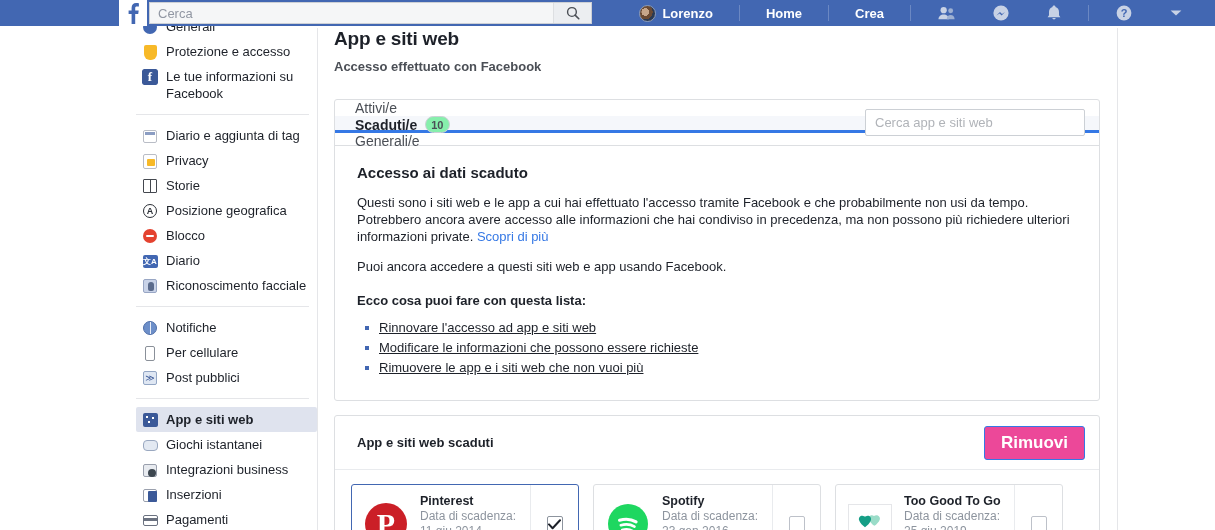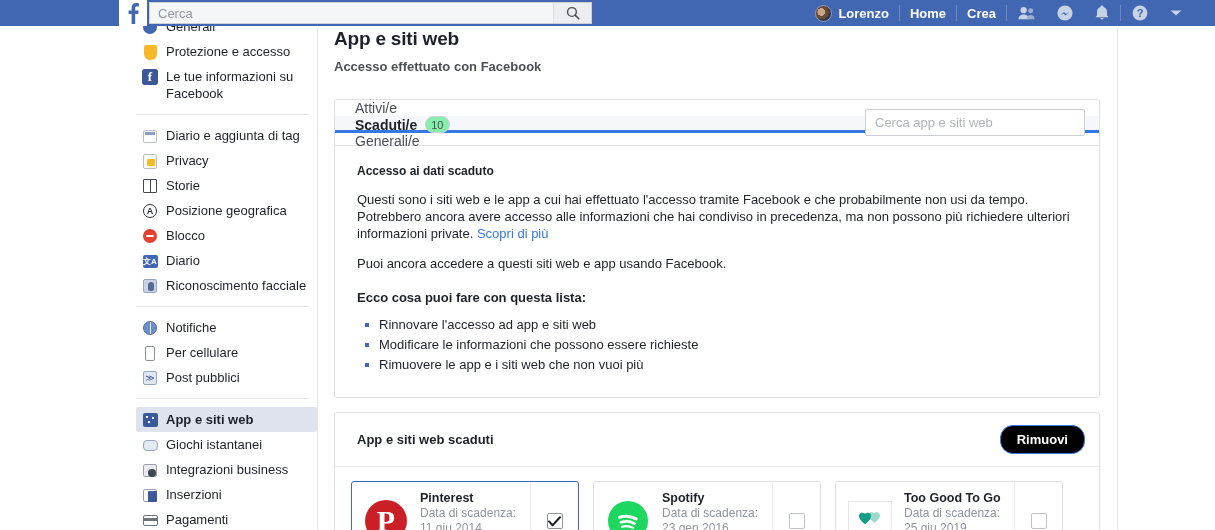--- a/index.html
+++ b/index.html
@@ -49,21 +49,21 @@
     width: 38px; height: 20px;
     background: #eceef1;
     border-left: 1px solid #dddfe2;
     display: flex; align-items: center; justify-content: center;
     cursor: pointer;
   }
   .nav-right {
     position: absolute; right: 22px; top: 0;
     height: 26px;
     display: flex; align-items: center;
-    gap: 0;
+    gap: 16px;
   }
   .nav-item {
     height: 26px;
     display: flex; align-items: center;
     padding: 0 10px;
     color: #ffffff;
     font-size: 13px; font-weight: bold;
     cursor: pointer;
     white-space: nowrap;
   }
@@ -204,21 +204,21 @@
     color: #1d2129; font-weight: bold;
     background: #f5f7fb;
     box-shadow: inset 0 -3px 0 #3578e5;
   }
   .tab-badge {
     display: inline-flex; align-items: center; justify-content: center;
     min-width: 21px; height: 17px;
     padding: 0 5px;
     border: 1px solid #ccd0d5;
     border-radius: 9px;
-    font-size: 11px; font-weight: normal;
+    font-size: 11px; font-weight: bold;
     color: #4b4f56;
     background: #86efac;
   }
   .tab-search {
     position: absolute; right: 14px; top: 9px;
     width: 220px; height: 27px;
     border: 1px solid #ccd0d5;
     border-radius: 2px;
     background: #fff;
   }
@@ -226,35 +226,36 @@
     width: 100%; height: 100%;
     border: none; outline: none;
     font-family: "Liberation Sans", sans-serif;
     font-size: 13px; color: #1d2129;
     padding: 0 9px;
     background: transparent;
   }
   .tab-search input::placeholder { color: #b0b3b8; }
 
   .card-body { padding: 18px 22px 22px 22px; }
-  .sec-title { font-size: 12px; font-weight: bold; color: #1d2129; }
+  .sec-title { font-size: 15px; font-weight: bold; color: #1d2129; }
   .para {
     font-size: 13px; color: #1d2129;
     line-height: 17px;
     margin-top: 13px;
   }
   .para a { color: #3578e5; text-decoration: none; cursor: pointer; }
   .para2 { margin-top: 13px; }
   .lead { font-size: 13px; font-weight: bold; color: #1d2129; margin-top: 18px; }
   ul.bullets { list-style: none; margin-top: 10px; }
   ul.bullets li {
     font-size: 13px; color: #1d2129;
     line-height: 20px;
     padding-left: 22px;
     position: relative;
+    text-decoration: underline;
   }
   ul.bullets li:before {
     content: ""; position: absolute;
     left: 8px; top: 8px;
     width: 4px; height: 4px;
     background: #4267b2;
   }
 
   
   .list-card {
@@ -265,26 +266,26 @@
     border-radius: 3px;
   }
   .list-head {
     height: 54px;
     display: flex; align-items: center; justify-content: space-between;
     padding: 0 14px 0 22px;
     border-bottom: 1px solid #e9ebee;
   }
   .list-head-title { font-size: 13px; font-weight: bold; color: #1d2129; }
   .btn-primary {
-    background: #000000;
+    background: #ec4899;
     border: 1px solid #3578e5;
-    border-radius: 13px;
+    border-radius: 3px;
     color: #fff;
     font-family: "Liberation Sans", sans-serif;
-    font-size: 13px; font-weight: bold;
+    font-size: 17px; font-weight: bold;
     padding: 6px 16px;
     cursor: pointer;
   }
   .apps-grid {
     display: flex;
     gap: 14px;
     padding: 14px 16px 16px 16px;
   }
   .app-card {
     width: 228px; height: 80px;

